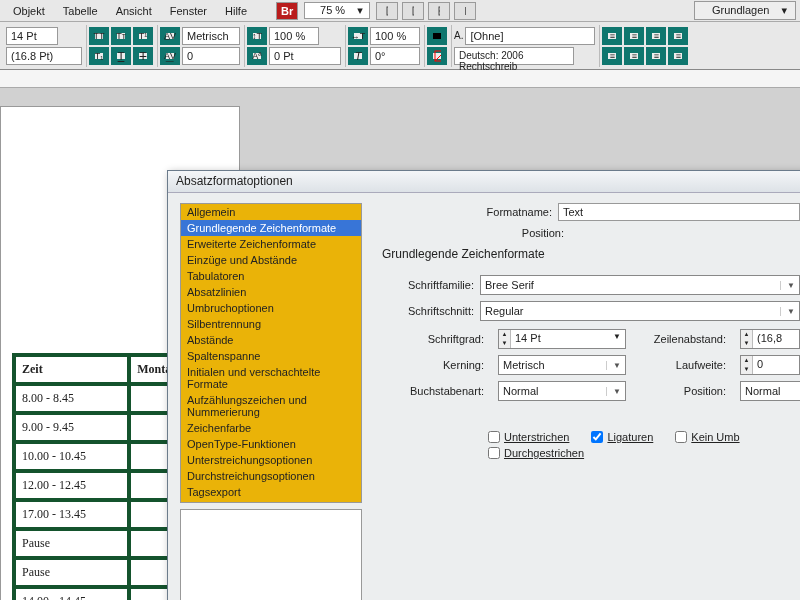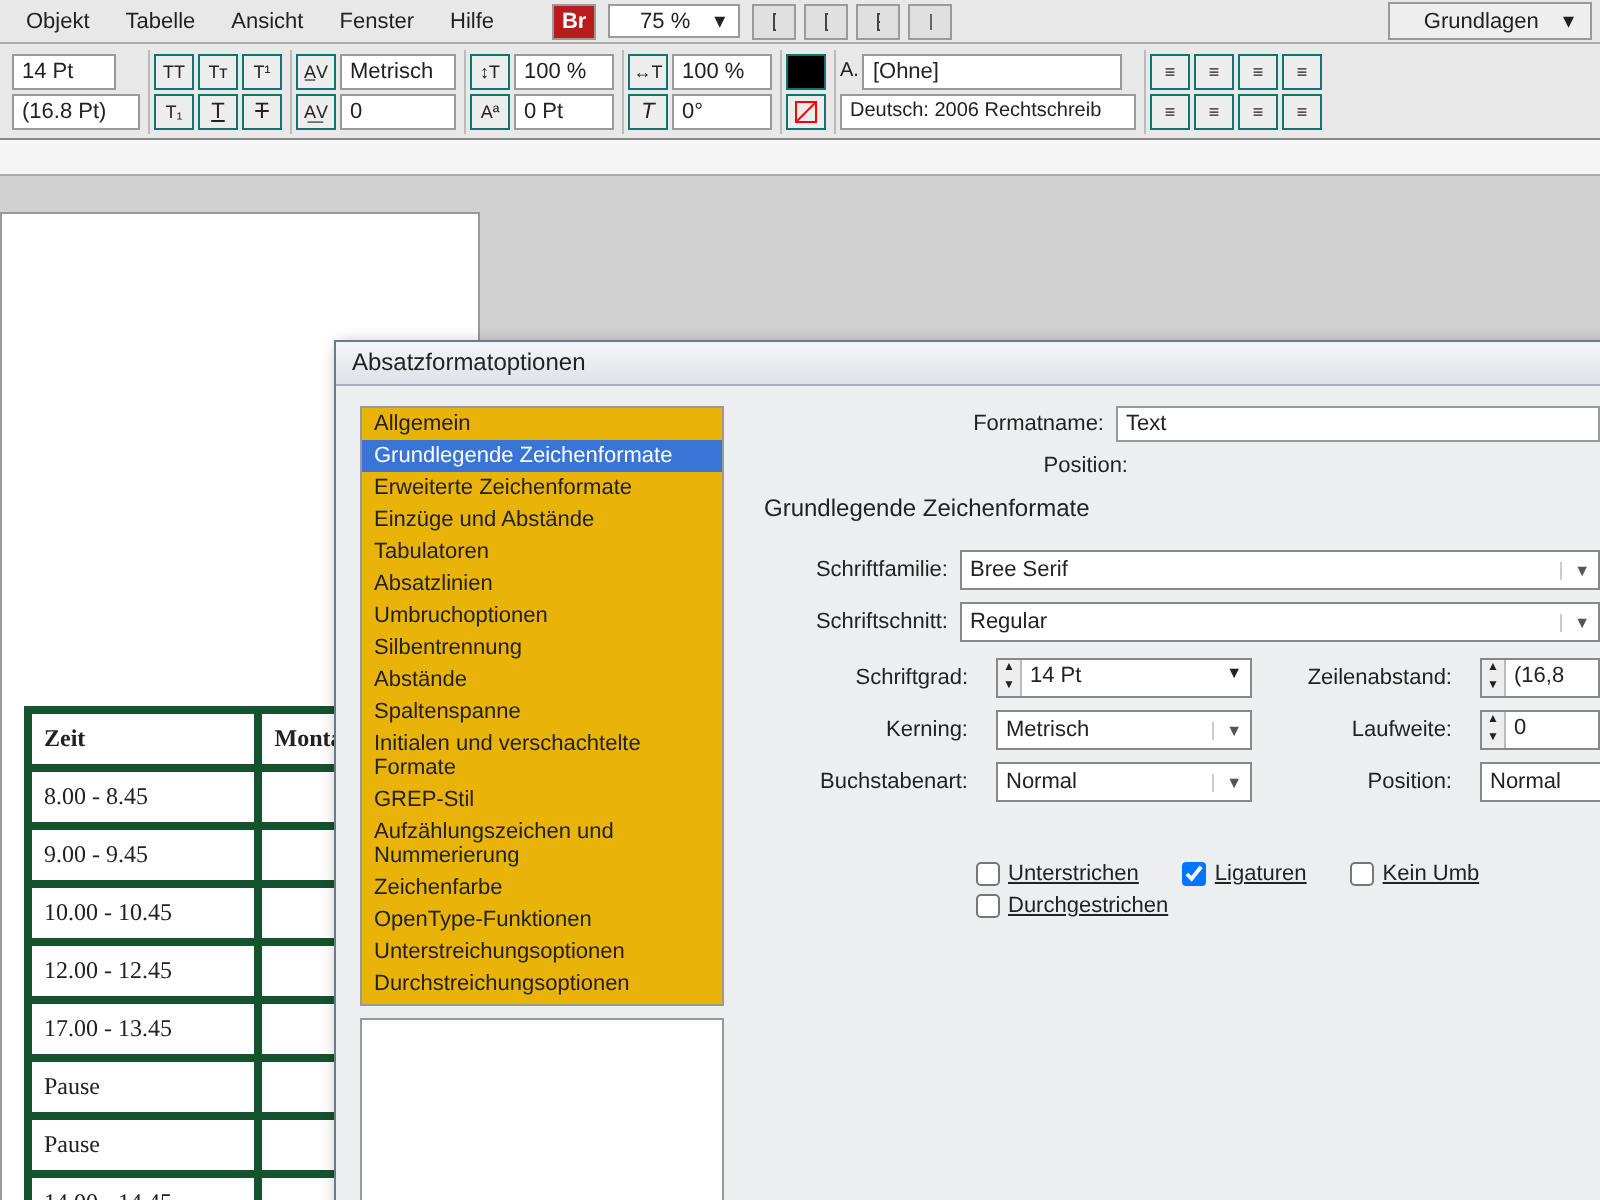--- a/index.html
+++ b/index.html
@@ -7,21 +7,21 @@
 .menubar{background:#e8e8e8;height:22px;display:flex;align-items:center;padding:0 4px;border-bottom:1px solid #aaa;}
 .menubar span{padding:0 9px;cursor:default;}
 .menubar .spacer{flex:1;}
 .menubar .zoom{border:1px solid #9a9a9a;background:#fff;padding:1px 6px;margin:0 4px;}
 .menubar .icon-btn{width:22px;height:18px;border:1px solid #9a9a9a;background:#e0e0e0;margin:0 2px;display:flex;align-items:center;justify-content:center;}
 .toolbar{background:#e8e8e8;height:48px;border-bottom:1px solid #888;display:flex;align-items:center;padding:2px 4px;gap:2px;}
 .tb-group{display:flex;flex-direction:column;gap:2px;padding:0 2px;border-left:1px solid #bbb;height:42px;justify-content:center;}
 .tb-group.first{border-left:none;}
 .tb-row{display:flex;align-items:center;gap:2px;}
 .inp{border:1px solid #999;background:#fff;padding:2px 4px;height:18px;}
-.icon-sm{width:20px;height:18px;border:1px solid #0f766e;background:#ededed;display:flex;align-items:center;justify-content:center;font-size:9px;}
+.icon-sm{width:20px;height:18px;border:6px solid #0f766e;background:#ededed;display:flex;align-items:center;justify-content:center;font-size:9px;}
 .ruler{height:18px;background:#f5f5f5;border-bottom:1px solid #aaa;}
 .workspace{position:relative;background:#d1d1d1;height:512px;}
 .page{position:absolute;left:0;top:18px;width:240px;height:500px;background:#fff;border:1px solid #999;}
 .doc-table{position:absolute;left:12px;top:265px;width:200px;border-collapse:collapse;background:#fff;}
 .doc-table td,.doc-table th{border:4px solid #14532d;padding:5px 6px;font-size:12px;font-family:Georgia,serif;text-align:left;}
 .doc-table th{font-weight:bold;}
 .cursor-cell{background:rgba(180,200,255,0);}
 .dialog{position:absolute;left:167px;top:82px;width:640px;height:520px;background:#eceeef;border:1px solid #6b7b8b;box-shadow:2px 2px 8px rgba(0,0,0,0.3);}
 .dialog-title{background:linear-gradient(#f4f6f8,#dde2e7);height:22px;padding:3px 8px;border-bottom:1px solid #aab;font-size:12px;}
 .dialog-body{display:flex;height:498px;}
@@ -86,21 +86,21 @@
   <span class="spacer"></span>
   <span style="border:1px solid #999;background:#eee;padding:2px 8px;"><span>Grundlagen</span> ▾</span>
 </div>
 
 <div class="toolbar">
   <div class="tb-group first">
     <div class="tb-row">
         <span class="inp" style="width:52px">14 Pt</span>
       </div>
     <div class="tb-row">
-        <span class="inp" style="width:64px">(16.8 Pt)</span>
+        <span class="inp" style="width:76px">(16.8 Pt)</span>
       </div>
   </div>
   <div class="tb-group">
     <div class="tb-row">
       <span class="icon-sm">TT</span>
       <span class="icon-sm">Tᴛ</span>
       <span class="icon-sm">T¹</span>
     </div>
     <div class="tb-row">
       <span class="icon-sm">T₁</span>
@@ -122,21 +122,21 @@
         <span class="inp" style="width:58px">0</span>
       </div>
   </div>
   <div class="tb-group">
     <div class="tb-row">
         <span class="icon-sm">↕T</span>
         <span class="inp" style="width:50px">100 %</span>
       </div>
     <div class="tb-row">
         <span class="icon-sm">Aª</span>
-        <span class="inp" style="width:50px">0 Pt</span>
+        <span class="inp" style="width:72px">0 Pt</span>
       </div>
   </div>
   <div class="tb-group">
     <div class="tb-row">
         <span class="icon-sm">↔T</span>
         <span class="inp" style="width:50px">100 %</span>
       </div>
     <div class="tb-row">
         <span class="icon-sm">
           <i>T</i>
@@ -156,21 +156,21 @@
           </svg>
         </span>
       </div>
   </div>
   <div class="tb-group">
     <div class="tb-row">
         <span style="font-size:10px">A.</span>
         <span class="inp" style="width:130px">[Ohne]</span>
       </div>
     <div class="tb-row">
-        <span class="inp" style="width:148px;font-size:10px">Deutsch: 2006 Rechtschreib</span>
+        <span class="inp" style="width:120px;font-size:10px">Deutsch: 2006 Rechtschreib</span>
       </div>
   </div>
   <div class="tb-group">
     <div class="tb-row">
       <span class="icon-sm">≡</span>
       <span class="icon-sm">≡</span>
       <span class="icon-sm">≡</span>
       <span class="icon-sm">≡</span>
     </div>
     <div class="tb-row">
@@ -237,21 +237,20 @@
           <div class="nav-item selected">Grundlegende Zeichenformate</div>
           <div class="nav-item">Erweiterte Zeichenformate</div>
           <div class="nav-item">Einzüge und Abstände</div>
           <div class="nav-item">Tabulatoren</div>
           <div class="nav-item">Absatzlinien</div>
           <div class="nav-item">Umbruchoptionen</div>
           <div class="nav-item">Silbentrennung</div>
           <div class="nav-item">Abstände</div>
           <div class="nav-item">Spaltenspanne</div>
           <div class="nav-item">Initialen und verschachtelte Formate</div>
-          <div class="nav-item">GREP-Stil</div>
           <div class="nav-item">Aufzählungszeichen und Nummerierung</div>
           <div class="nav-item">Zeichenfarbe</div>
           <div class="nav-item">OpenType-Funktionen</div>
           <div class="nav-item">Unterstreichungsoptionen</div>
           <div class="nav-item">Durchstreichungsoptionen</div>
           <div class="nav-item">Tagsexport</div>
         </div>
         <div class="nav-preview"></div>
       </div>
       <div class="settings-panel">

